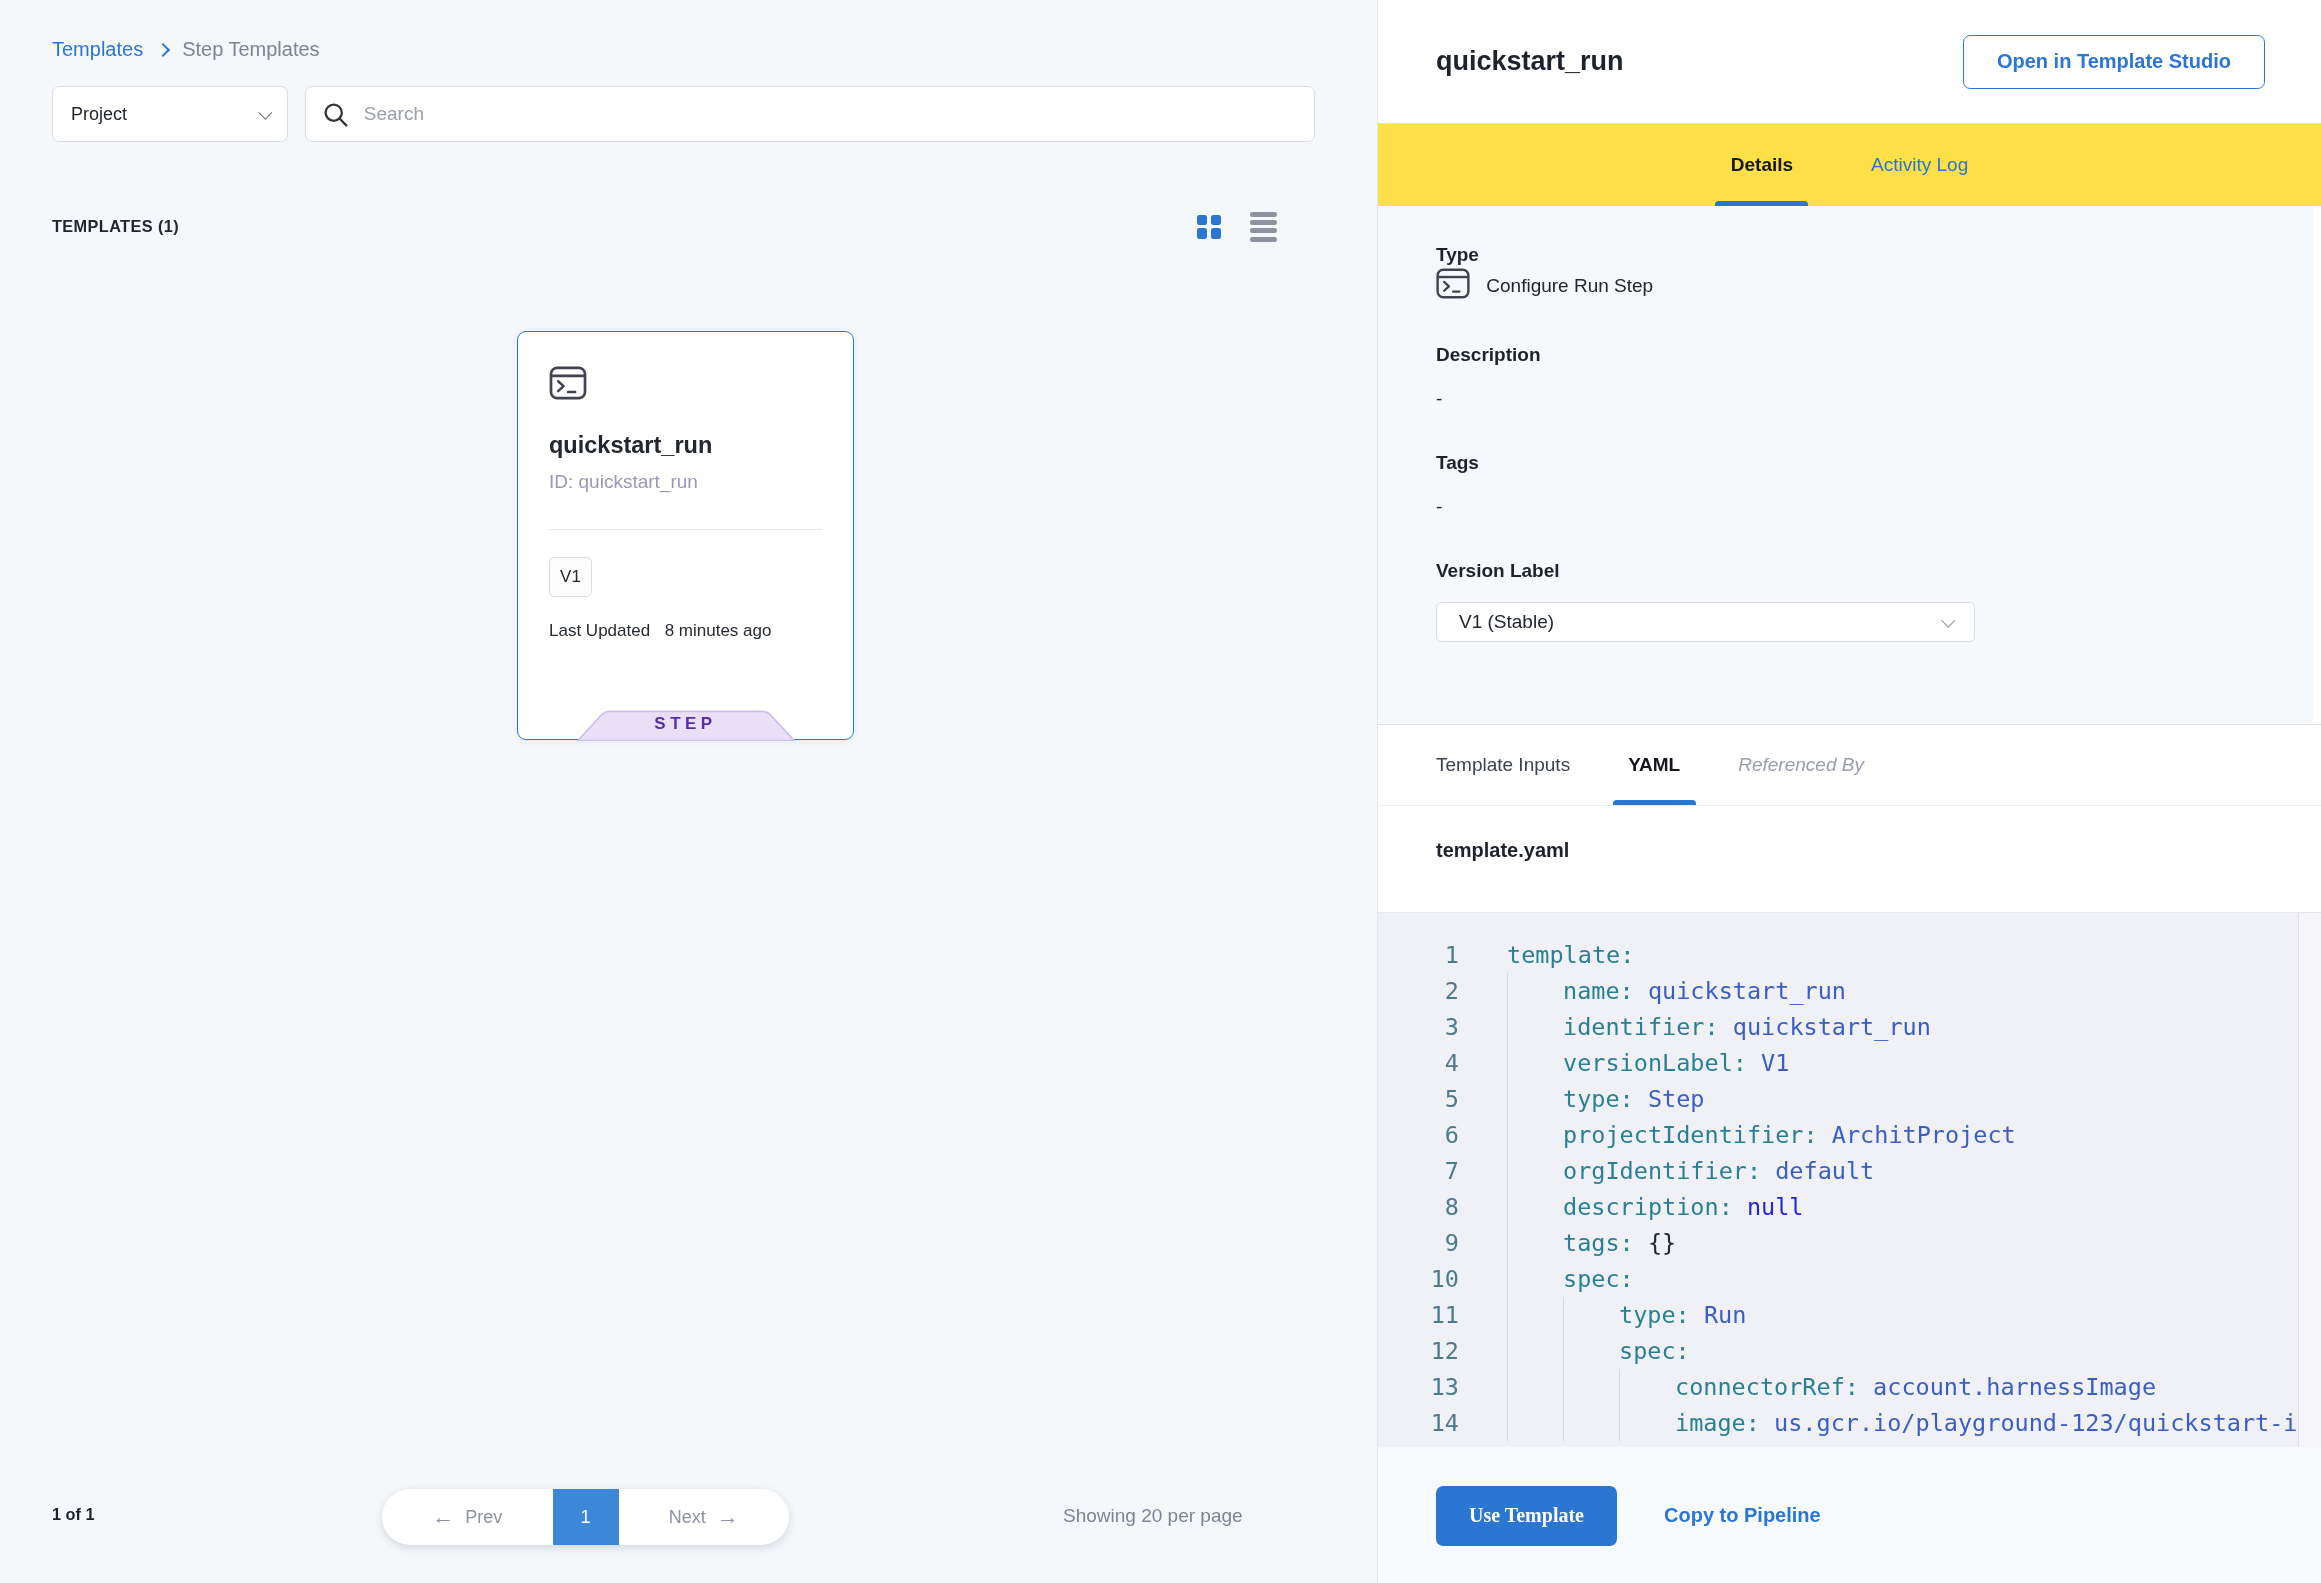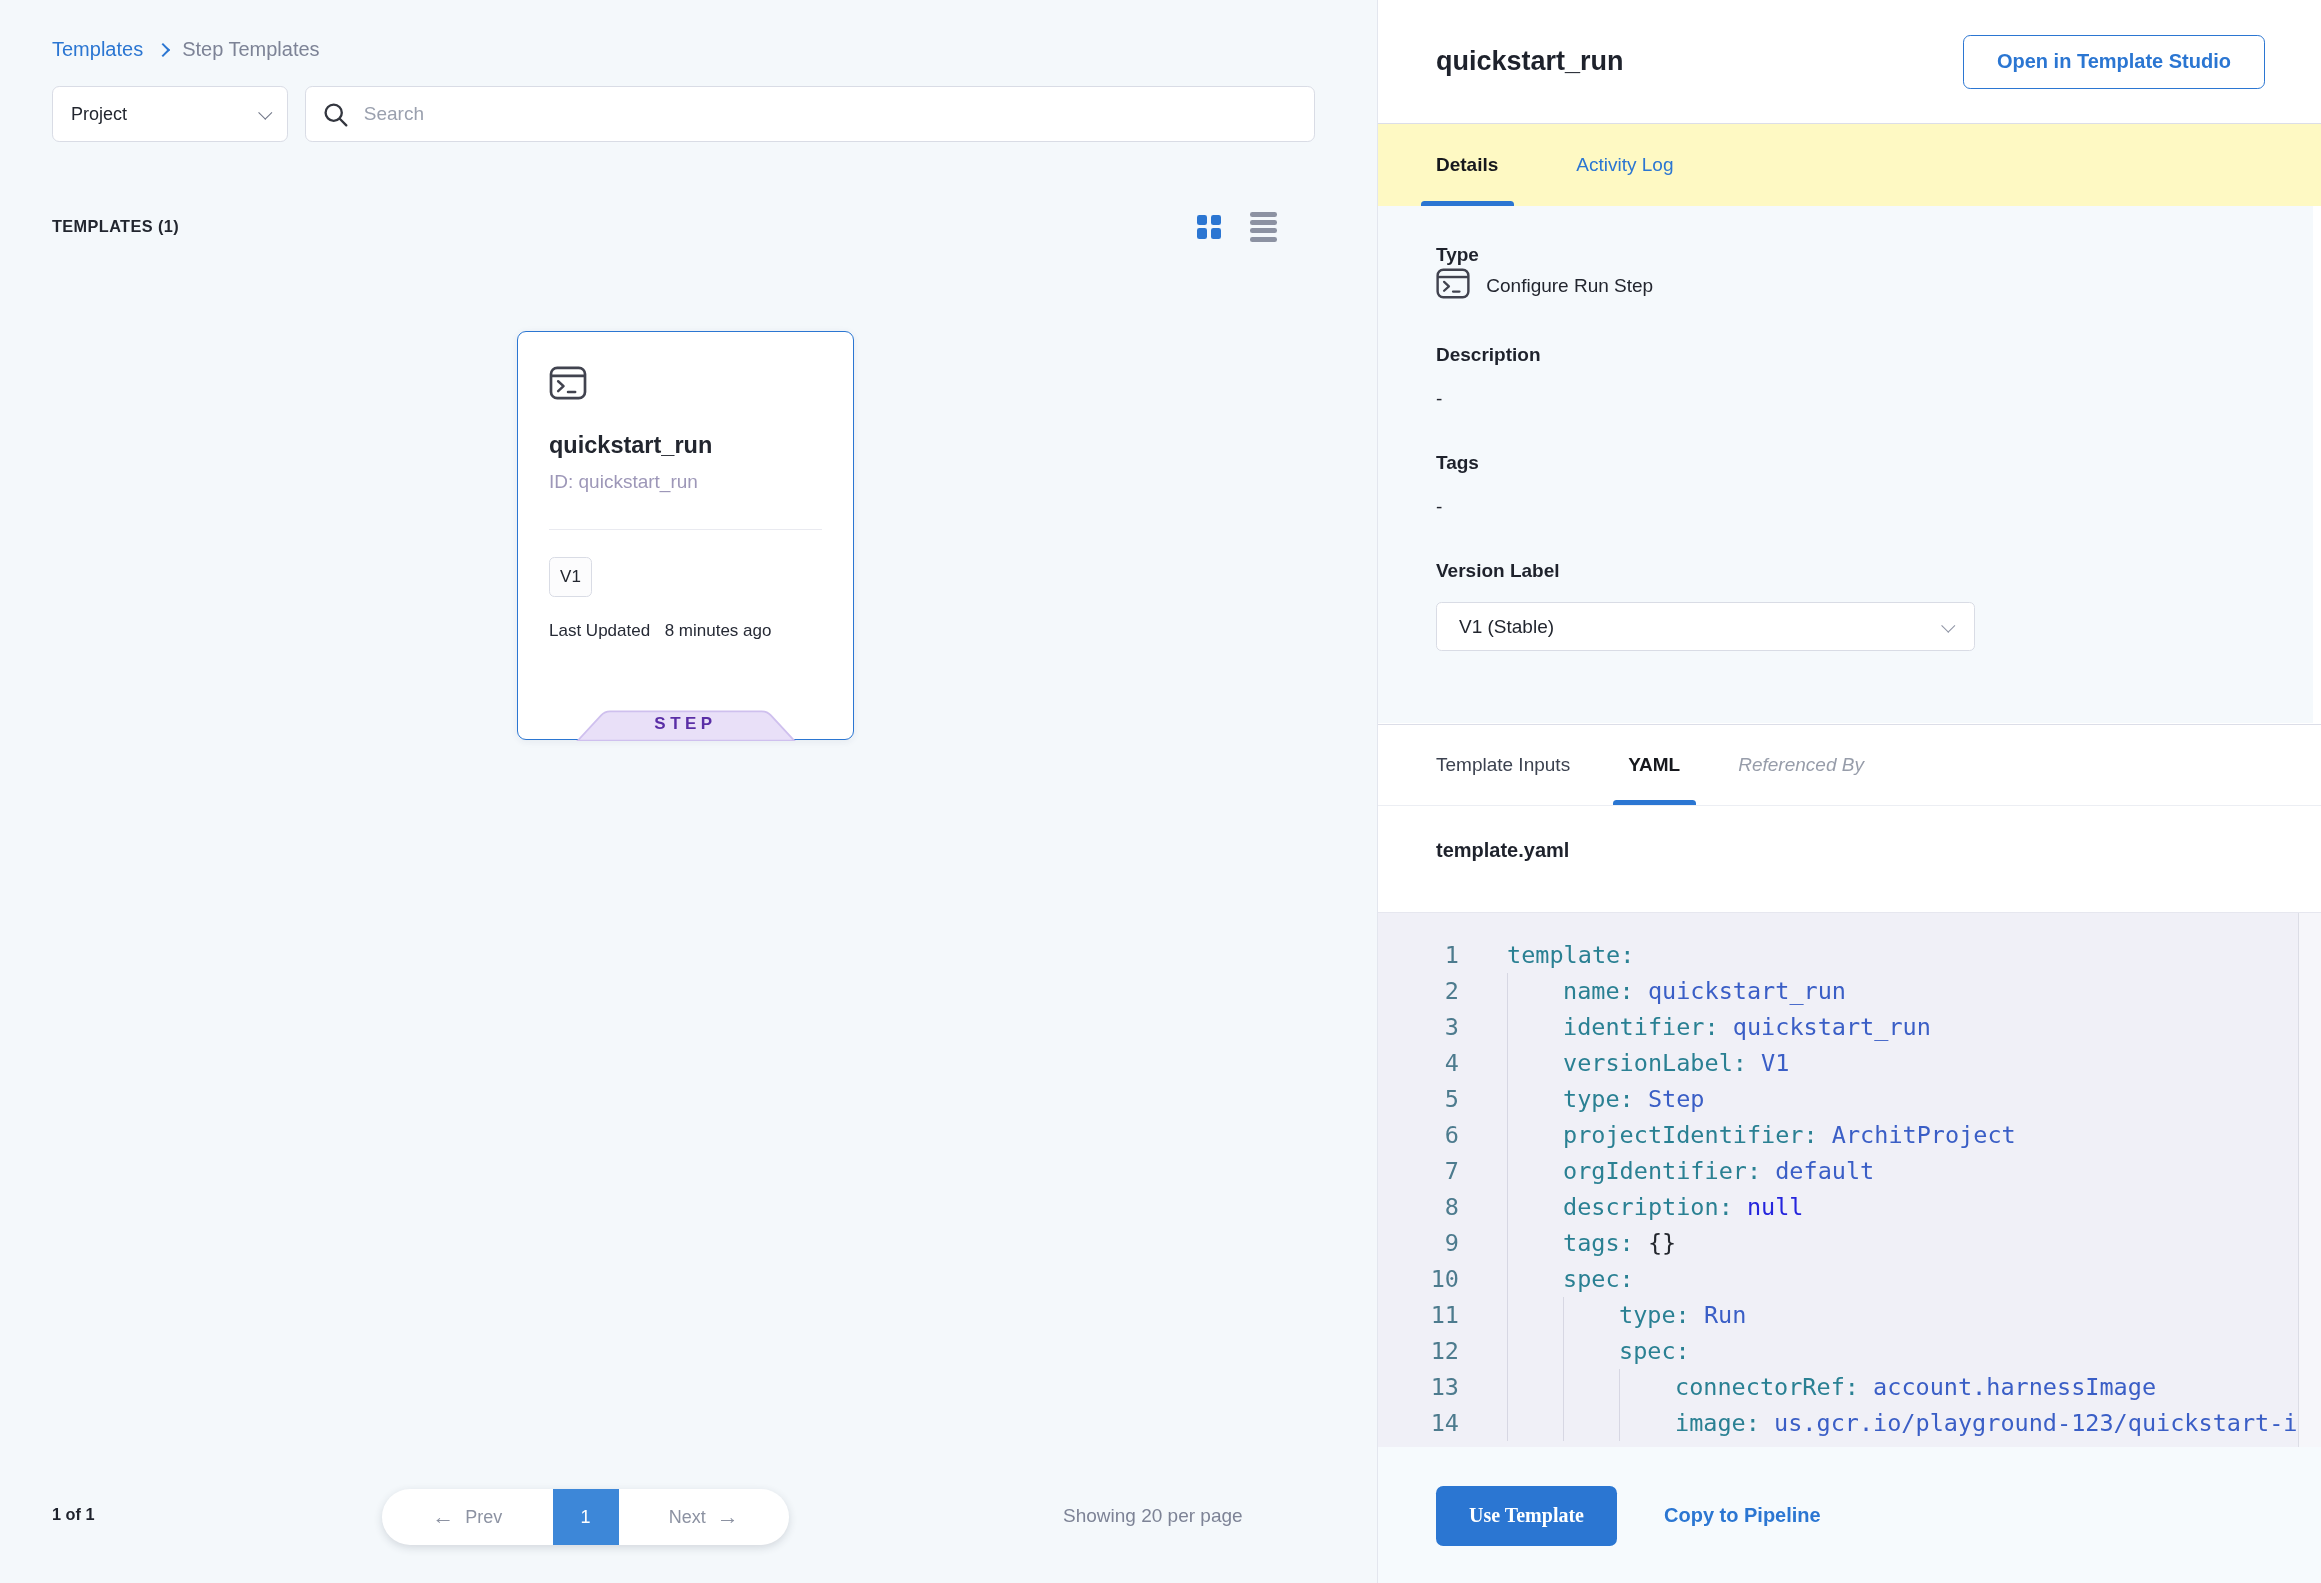--- a/index.html
+++ b/index.html
@@ -51,30 +51,30 @@
   .pg-page { width:66px; background:#3d87d8; color:#fff; display:flex; align-items:center; justify-content:center; font-size:18px; cursor:pointer; }
   .per-page { position:absolute; left:1063px; top:1505px; font-size:19px; color:#7d8396; }
 
   
   .right-panel { position:absolute; left:1377px; top:0; width:944px; height:1583px; background:#fff; border-left:0.9px solid #e3e6ee; }
 
   .panel-header { position:absolute; left:0; right:0; top:0; height:124px; background:#fff; border-bottom:0.9px solid #dcdee8; display:flex; align-items:center; padding:0 56px 0 58px; }
   .panel-title { font-size:27px; font-weight:bold; color:#1e222c; }
   .open-studio-btn { margin-left:auto; height:54px; padding:0 33px; background:#fff; border:1.8px solid #2b76d2; border-radius:7.2px; color:#2b76d2; font-size:20px; font-weight:bold; font-family:"Liberation Sans",sans-serif; cursor:pointer; }
 
-  .tabbar { position:absolute; left:0; right:0; top:124px; height:82px; background:#fef9c3; display:flex; align-items:center; padding:0 58px; gap:78px; }
+  .tabbar { position:absolute; left:0; right:0; top:124px; height:82px; background:#fde047; display:flex; align-items:center; padding:0 58px; gap:78px;justify-content:center; }
   .tab { position:relative; font-size:19px; color:#2b76d2; cursor:pointer; height:100%; display:flex; align-items:center; }
   .tab.active { color:#16181d; font-weight:bold; }
   .tab.active::after { content:""; position:absolute; left:-15.4px; right:-15.4px; bottom:0; height:5.4px; background:#2b76d2; border-radius:3.6px 3.6px 0 0; }
 
   .details-section { position:absolute; left:0; right:8px; top:206px; height:517px; background:#f5f9fc; padding:38px 58px 0; }
   .dt-label { font-size:19px; font-weight:bold; color:#1e222c; }
   .type-row { display:flex; align-items:center; gap:16.3px; margin:2px 0 40px; font-size:19px; color:#23262f; }
   .dt-dash { font-size:19px; color:#23262f; margin:22px 0 42px; }
-  .version-select { margin-top:20px; width:539px; height:49px; background:#fff; border:0.9px solid #d9dce5; border-radius:5.4px; display:flex; align-items:center; padding:0 22px; font-size:19px; color:#22262f; cursor:pointer; }
+  .version-select { margin-top:20px; width:539px; height:40px; background:#fff; border:0.9px solid #d9dce5; border-radius:5.4px; display:flex; align-items:center; padding:0 22px; font-size:19px; color:#22262f; cursor:pointer; }
   .version-select .chev { margin-left:auto; border-color:#8d93a3; }
 
   .subtabbar { position:absolute; left:0; right:0; top:724px; height:81px; background:#fff; border-top:0.9px solid #dcdee8; display:flex; align-items:center; padding:0 58px; gap:58px; }
   .subtab { position:relative; font-size:19px; color:#3c4250; cursor:pointer; height:100%; display:flex; align-items:center; }
   .subtab.muted { color:#979daa;font-style:italic; }
   .subtab.active { color:#16181d; font-weight:bold; }
   .subtab.active::after { content:""; position:absolute; left:-15.4px; right:-15.4px; bottom:0; height:5.4px; background:#2b76d2; border-radius:3.6px 3.6px 0 0; }
 
   .file-header { position:absolute; left:0; right:0; top:805px; height:107px; background:#fff; border-top:0.9px solid #eceef3; padding:33px 58px 0; font-size:20px; font-weight:bold; color:#1e222c; }
 

